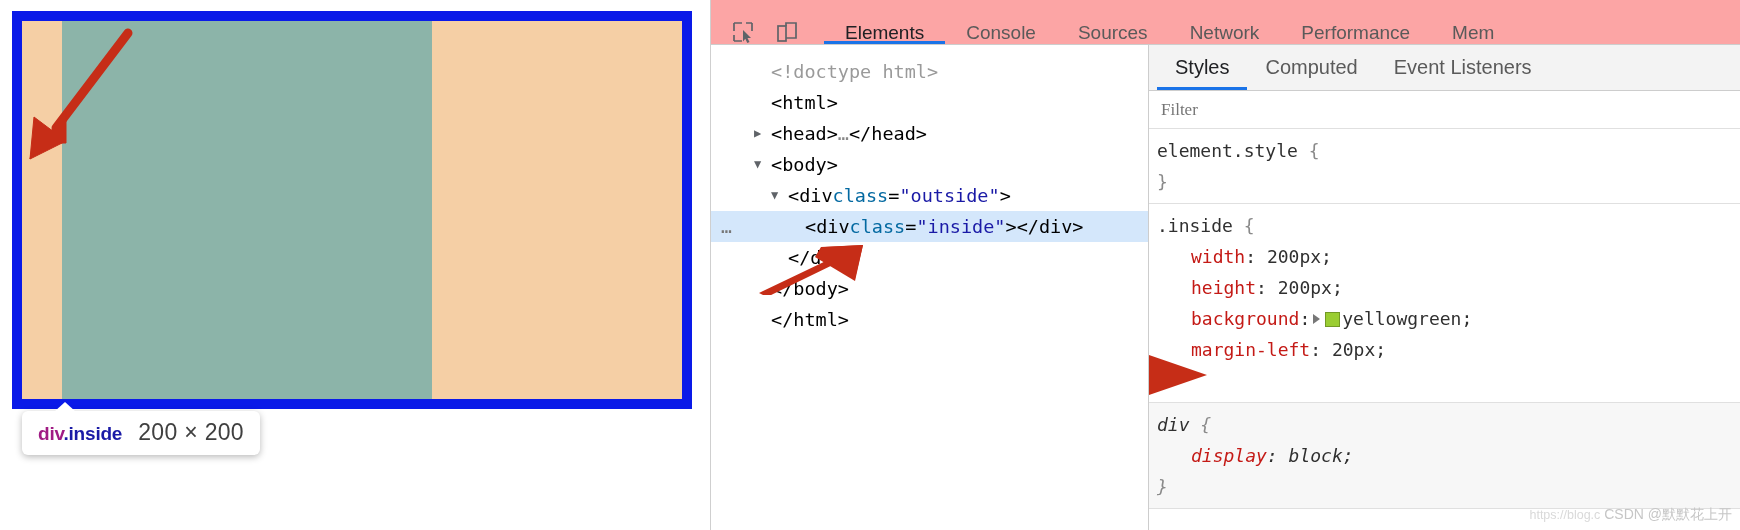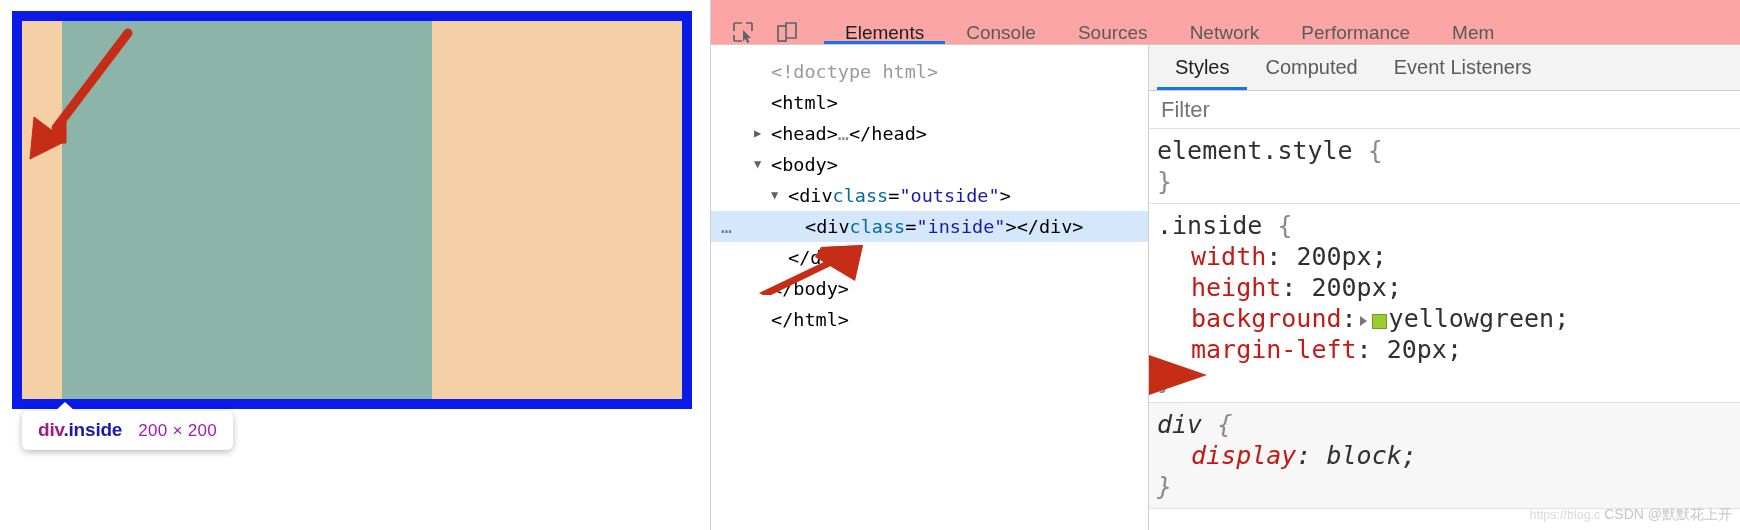--- a/index.html
+++ b/index.html
@@ -61,21 +61,21 @@
     content: "";
     position: absolute;
     left: 32px; top: -9px;
     width: 0; height: 0;
     border-left: 11px solid transparent;
     border-right: 11px solid transparent;
     border-bottom: 10px solid #ffffff;
   }
   .tt-tag { font-size: 19px; font-weight: bold; color: #a01b84; letter-spacing: -0.2px;}
   .tt-cls { color: #1a1aa6; }
-  .tt-dims { font-size: 17px; color: #a21caf; letter-spacing: 0.3px;}
+  .tt-dims { font-size: 23px; color: #404040; letter-spacing: 0.3px;}
 
   
   .devtools {
     position: absolute;
     left: 710px; top: 0;
     width: 1030px; height: 530px;
     background: #ffffff;
     border-left: 1px solid #cfcfcf;
     display: flex;
     flex-direction: column;
@@ -174,30 +174,30 @@
   .st-filter {
     height: 38px; min-height: 38px;
     background: #ffffff;
     border-bottom: 1px solid #e0e0e0;
     display: flex; align-items: center;
     padding: 0 10px;
   }
   .st-filter input {
     border: 0; outline: 0;
     width: 100%;
-    font-size: 22px;
+    font-size: 17px;
     color: #a21caf;
     background: transparent;
-    font-family: Liberation Sans, sans-serif;
+    font-family: Liberation Serif, serif;
   }
   .st-filter input::placeholder { color: #757575; }
 
   .css-block {
     font-family: "DejaVu Sans Mono", "Liberation Mono", monospace;
-    font-size: 25px;
+    font-size: 18px;
     line-height: 31px;
     padding: 6px 0 6px 8px;
     border-bottom: 1px solid #e0e0e0;
     color: #303030;
     white-space: nowrap;
     overflow: hidden;
   }
   .css-block.inherited { background: #f7f7f7; font-style: italic; }
   .sel { color: #303030; }
   .brace { color: #8a8a8a; }

